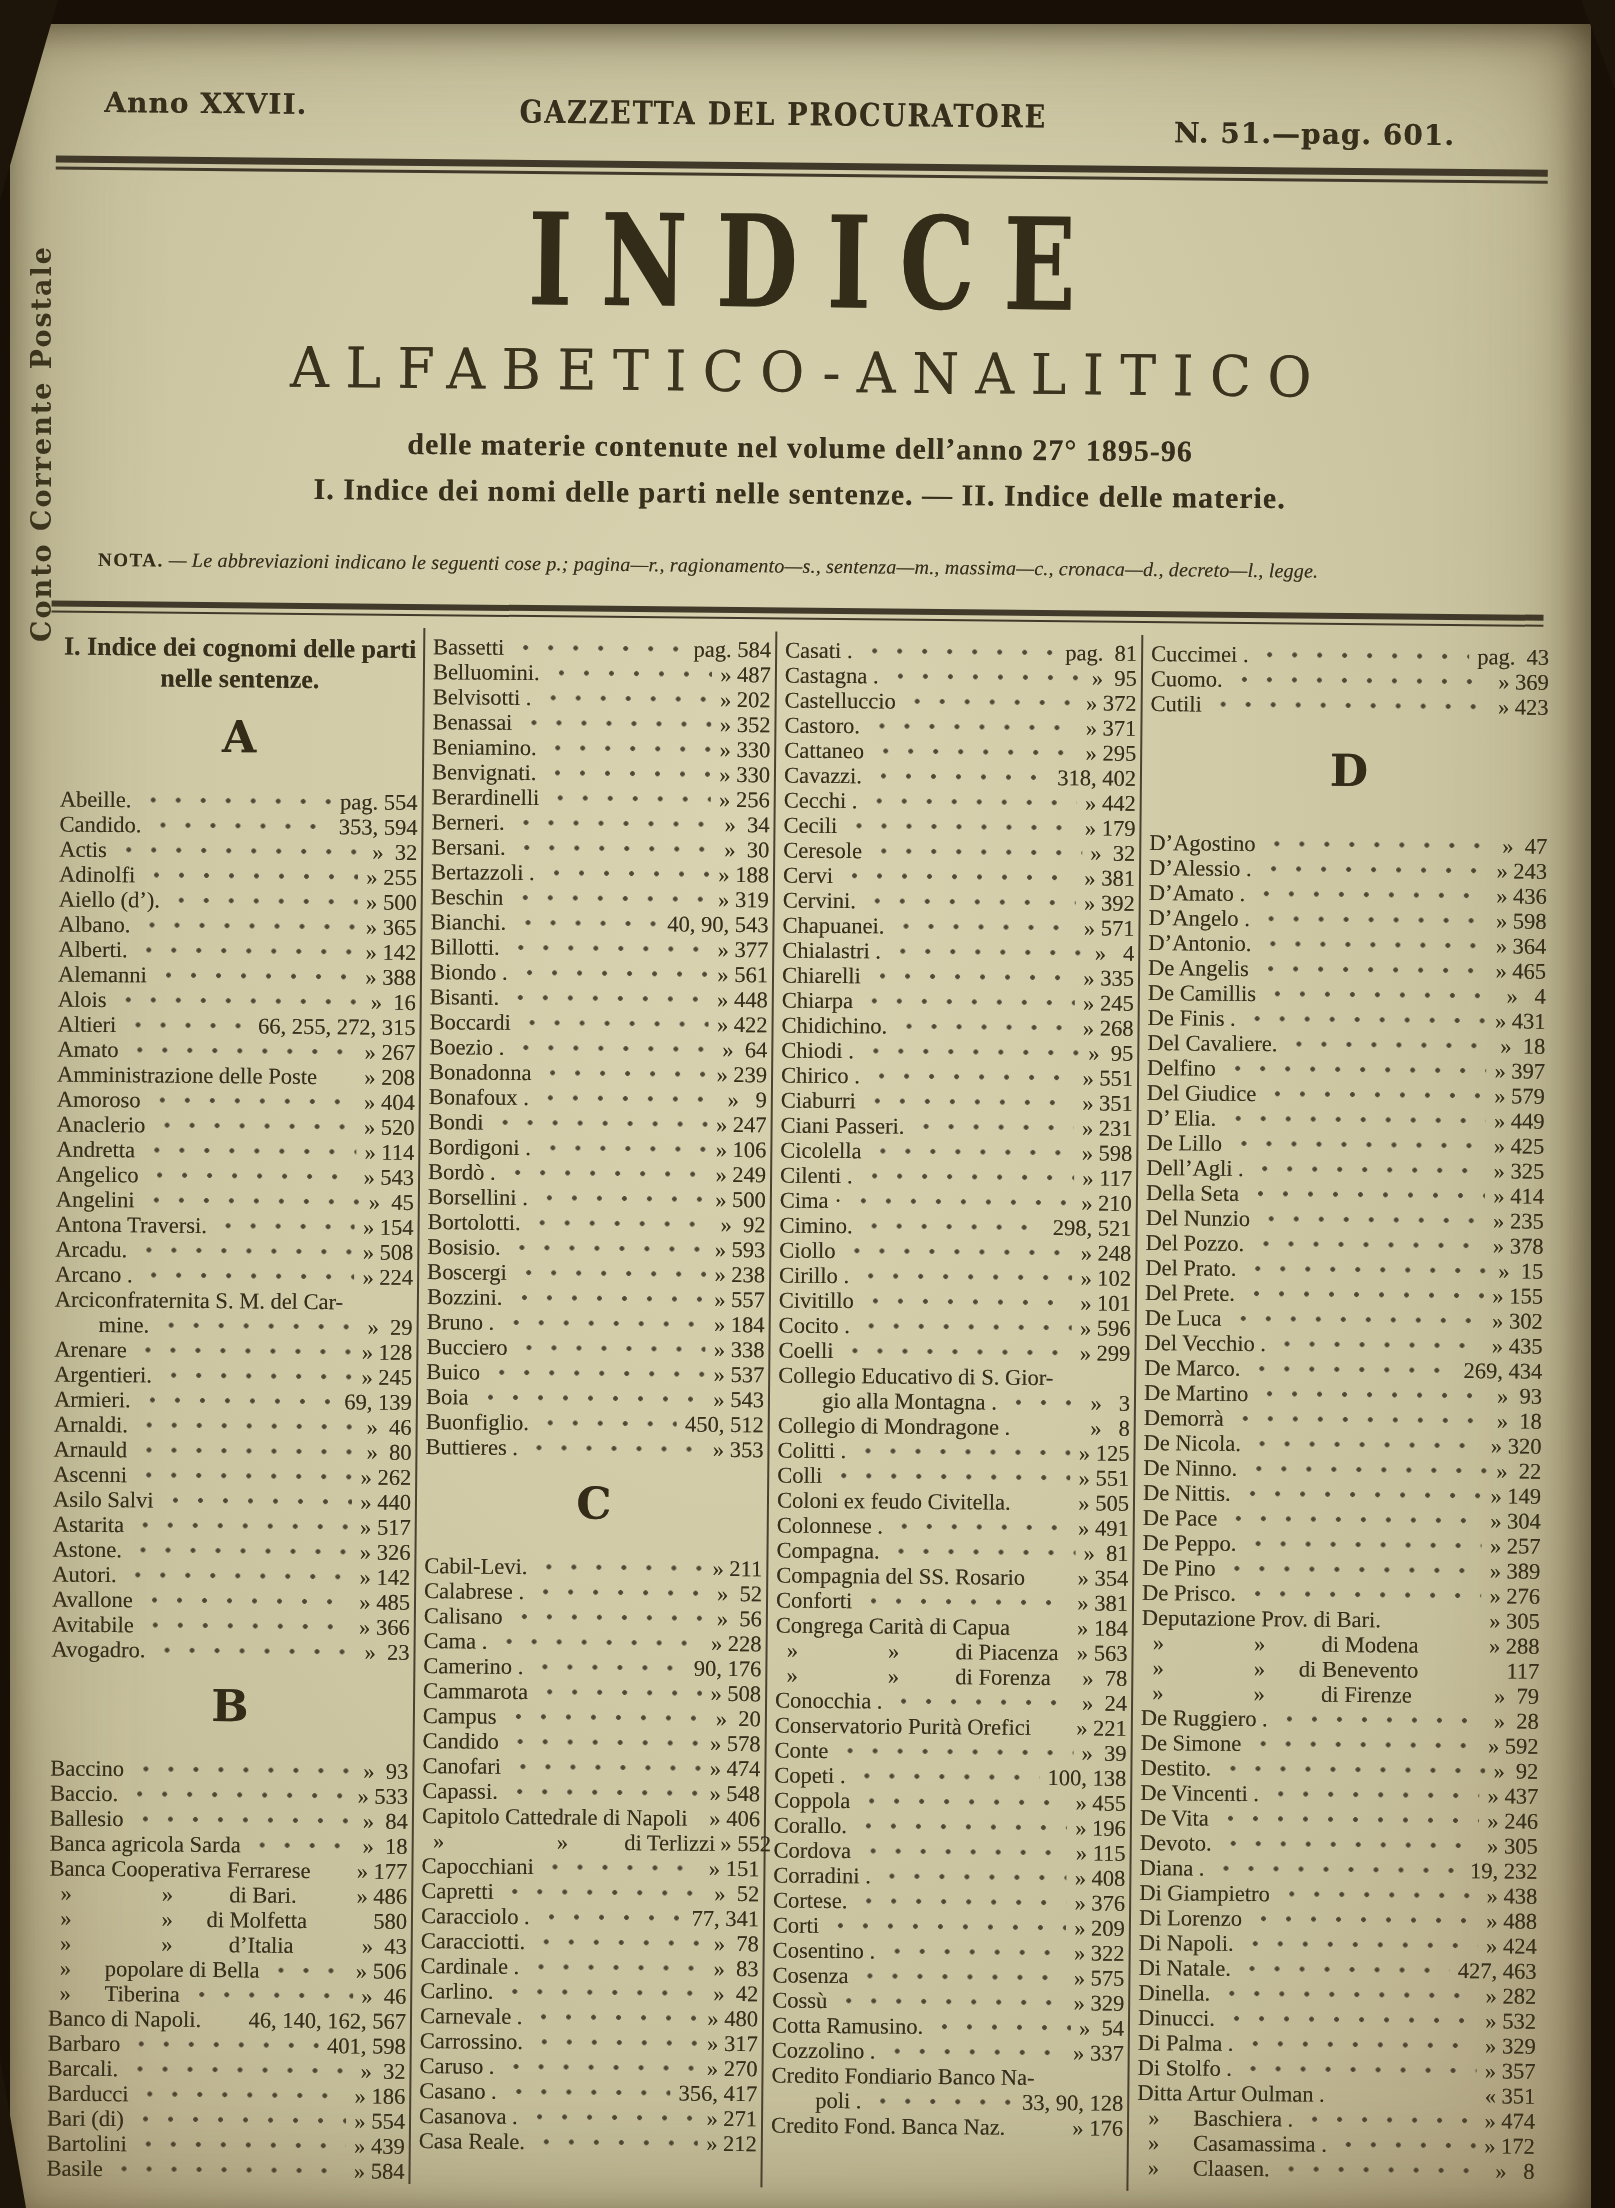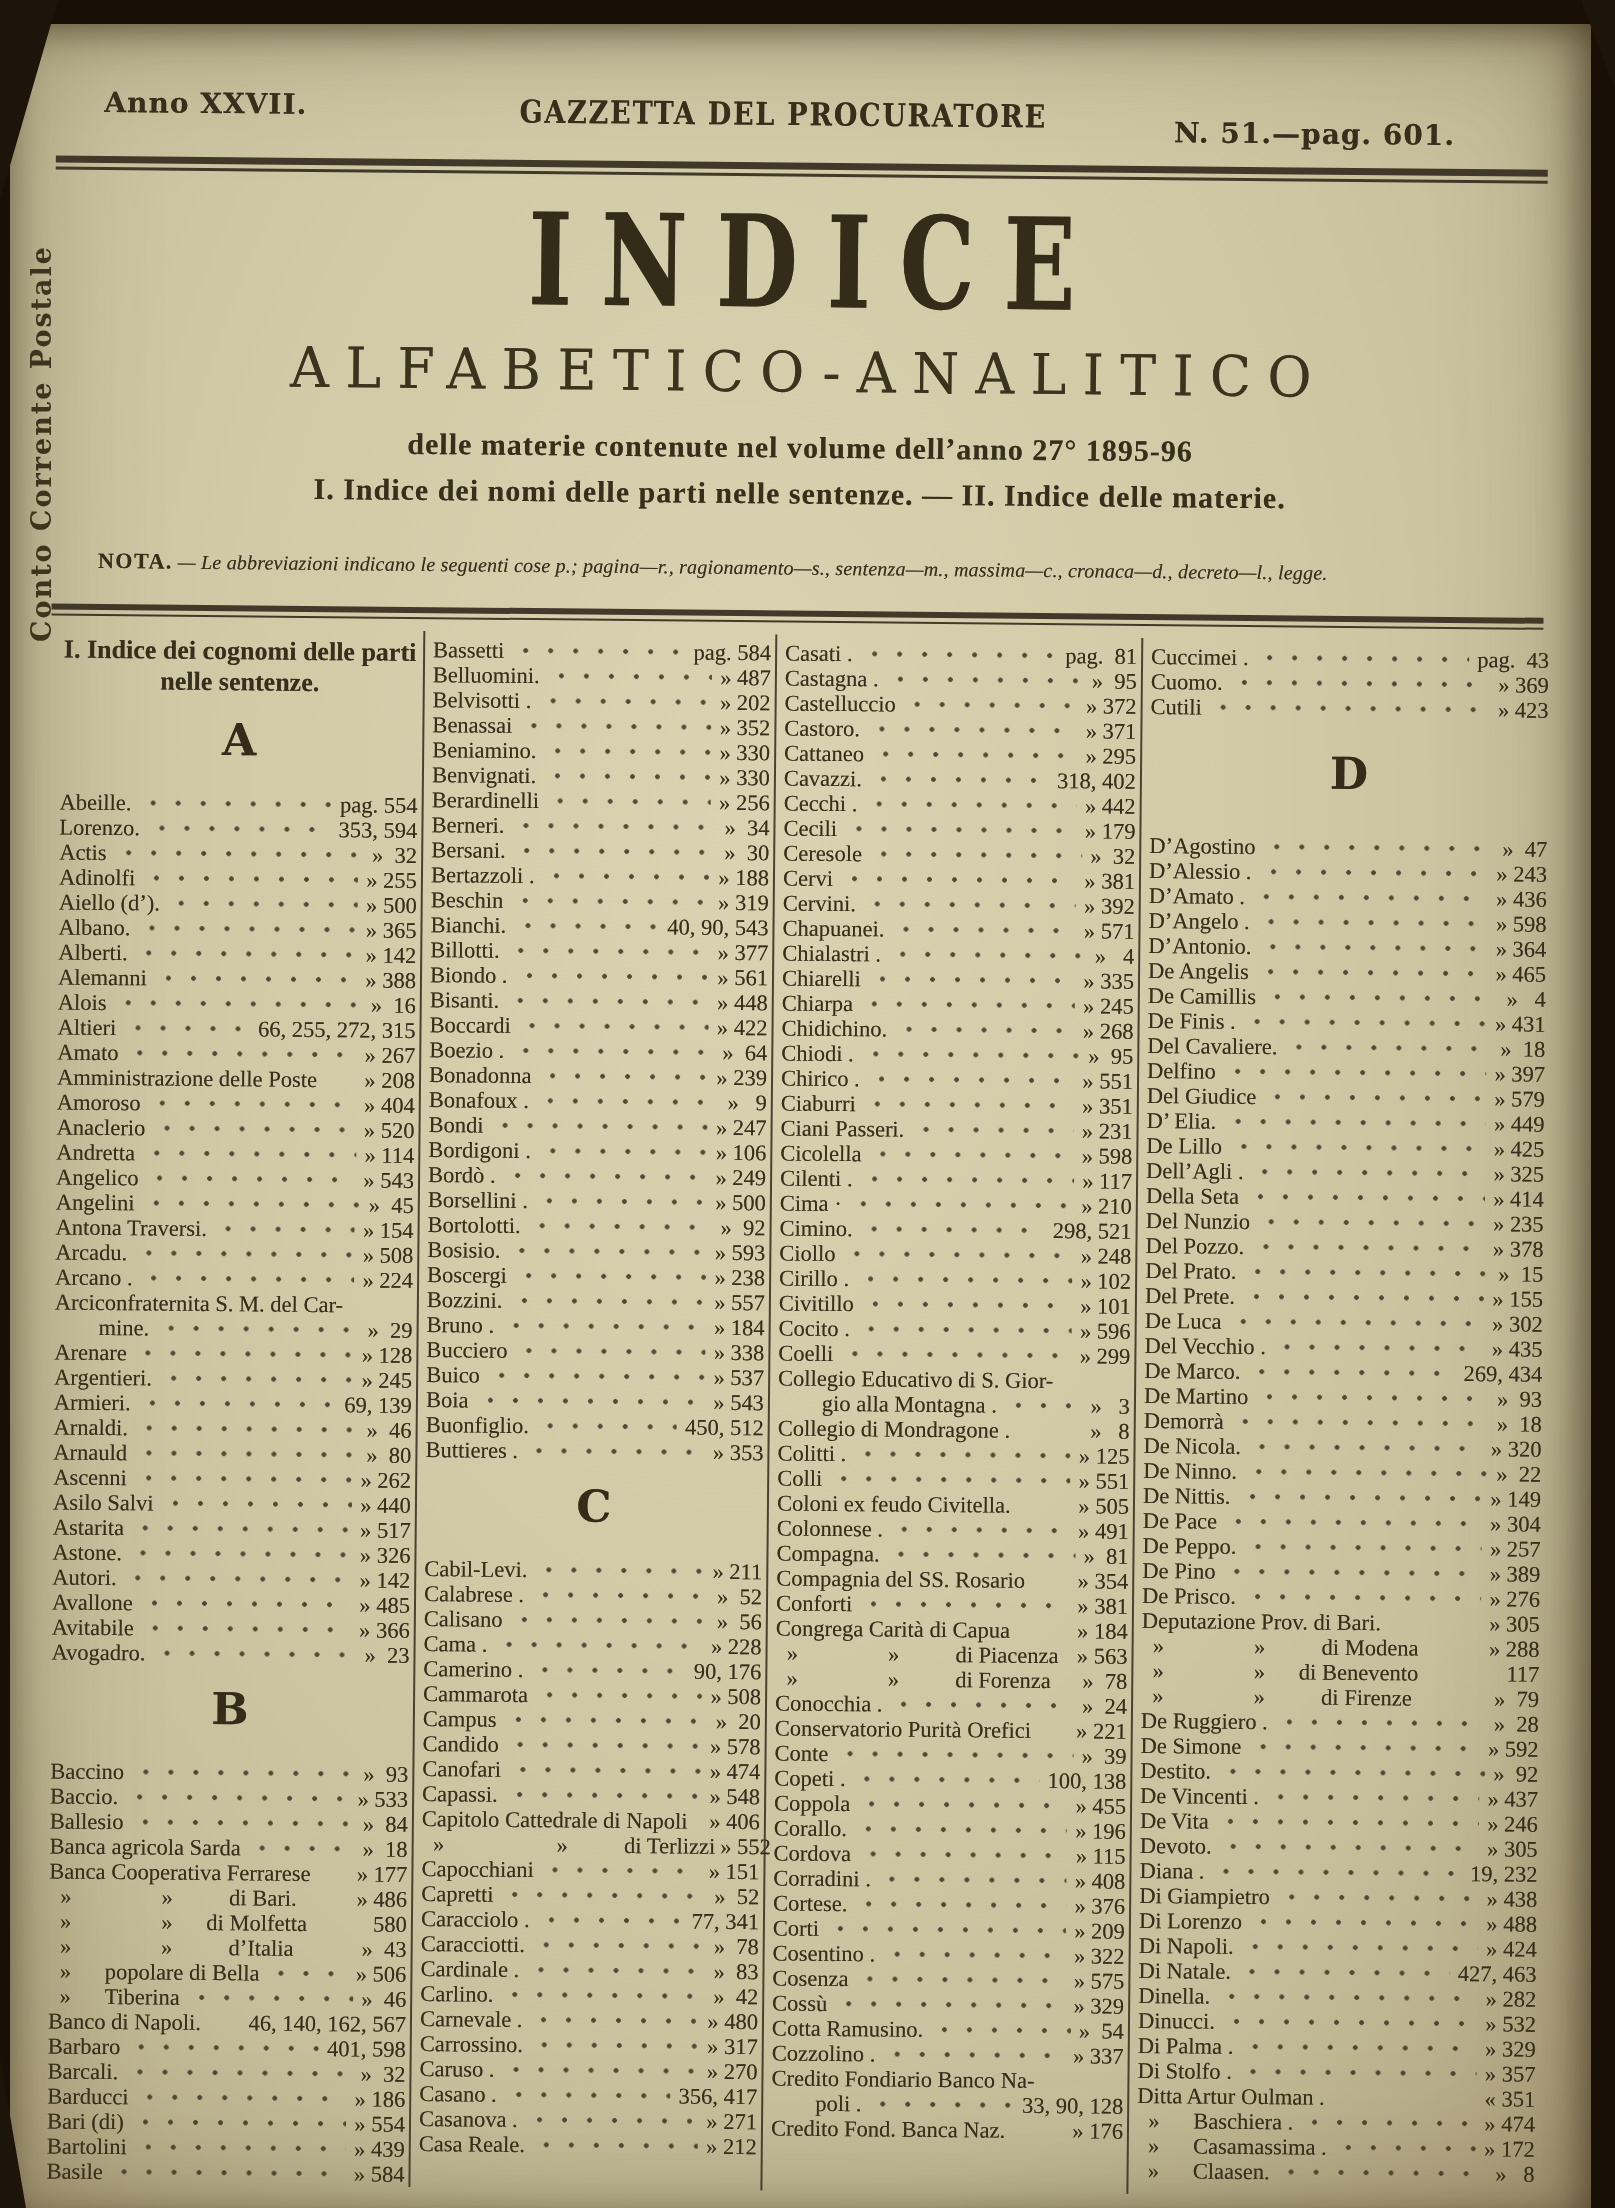--- a/index.html
+++ b/index.html
@@ -48,21 +48,21 @@
   }
   .sub-title{
     text-align:center;margin-top:20px;
     font-family:"DejaVu Serif", serif;
     font-size:56px;line-height:60px;letter-spacing:17px;text-indent:17px;
     transform:scaleX(.96);color:#3a331e;
   }
   .desc1{text-align:center;margin-top:28px;font-size:30px;font-weight:bold;letter-spacing:1px;}
   .desc2{text-align:center;margin-top:12px;font-size:30px;font-weight:bold;letter-spacing:1px;}
   .nota{margin:44px 10px 0 54px;font-size:20px;white-space:nowrap;}
-  .nota .nota-label{font-weight:bold;letter-spacing:1.5px;font-size:22px;}
+  .nota .nota-label{font-weight:bold;letter-spacing:1.5px;font-size:19px;}
   .nota .nota-text{font-style:italic;letter-spacing:.2px;}
   .columns{
     display:grid;grid-template-columns:372px 352px 366px 1fr;
     margin:12px 0 0 10px;width:1500px;height:1552px;
   }
   .colx{padding:6px 4px 0 8px;min-width:0;}
   .colx.rules{border-right:2px solid #4a4130;}
   .chead{text-align:center;font-weight:bold;font-size:26px;line-height:31px;margin:0 0 8px 0;}
   .sec{
     text-align:center;font-family:"DejaVu Serif", serif;font-weight:bold;
@@ -114,21 +114,21 @@
             <div>I. Indice dei cognomi delle parti</div>
             <div>nelle sentenze.</div>
           </div>
           <div class="sec">A</div>
           <div class="row">
             <span class="n">Abeille.</span>
             <span class="dots"></span>
             <span class="p">pag. 554</span>
           </div>
           <div class="row">
-            <span class="n">Lorenzo.</span>
+            <span class="n">Candido.</span>
             <span class="dots"></span>
             <span class="p">353, 594</span>
           </div>
           <div class="row">
             <span class="n">Actis</span>
             <span class="dots"></span>
             <span class="p">»  32</span>
           </div>
           <div class="row">
             <span class="n">Adinolfi</span>

